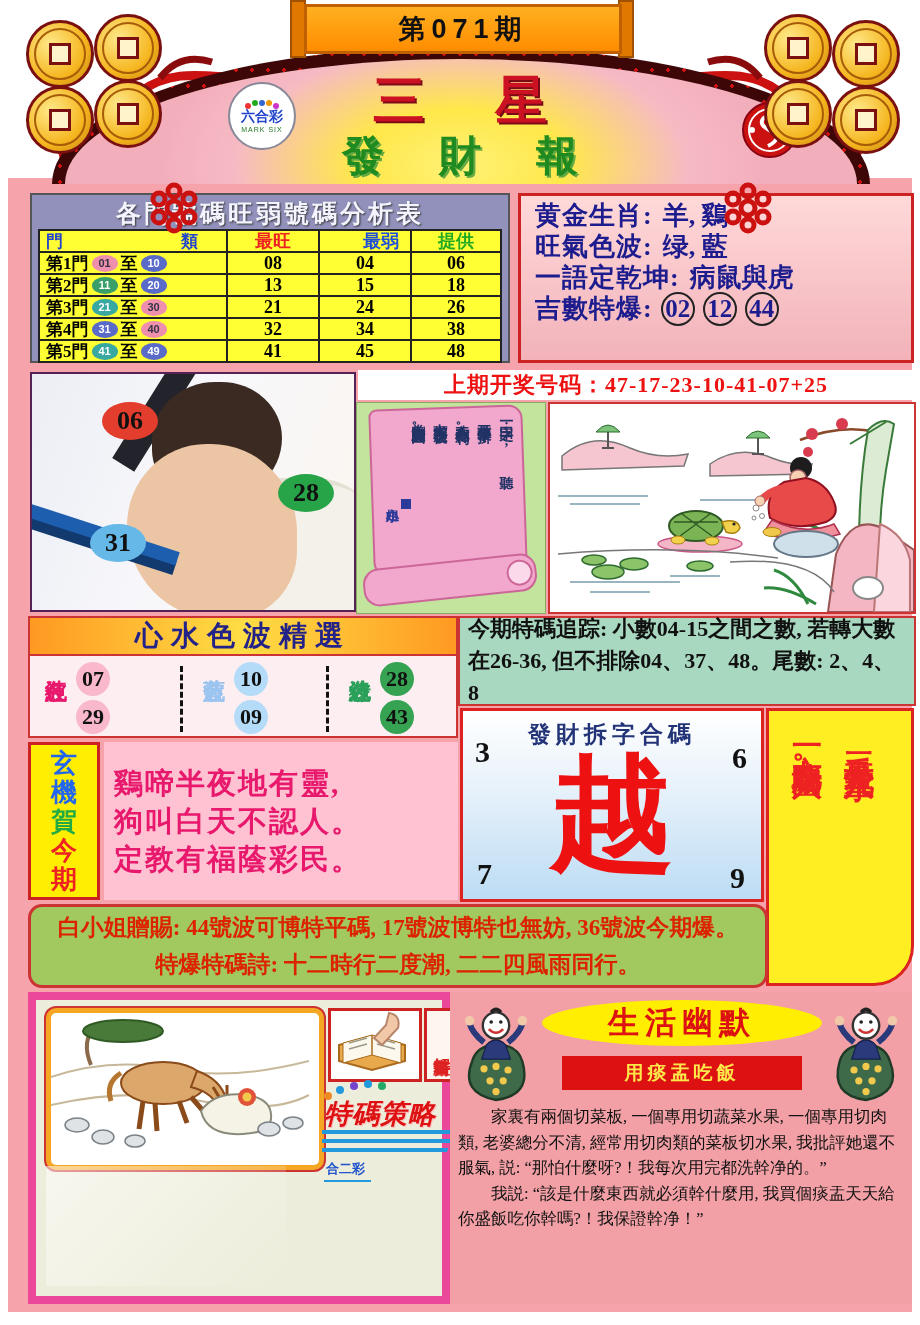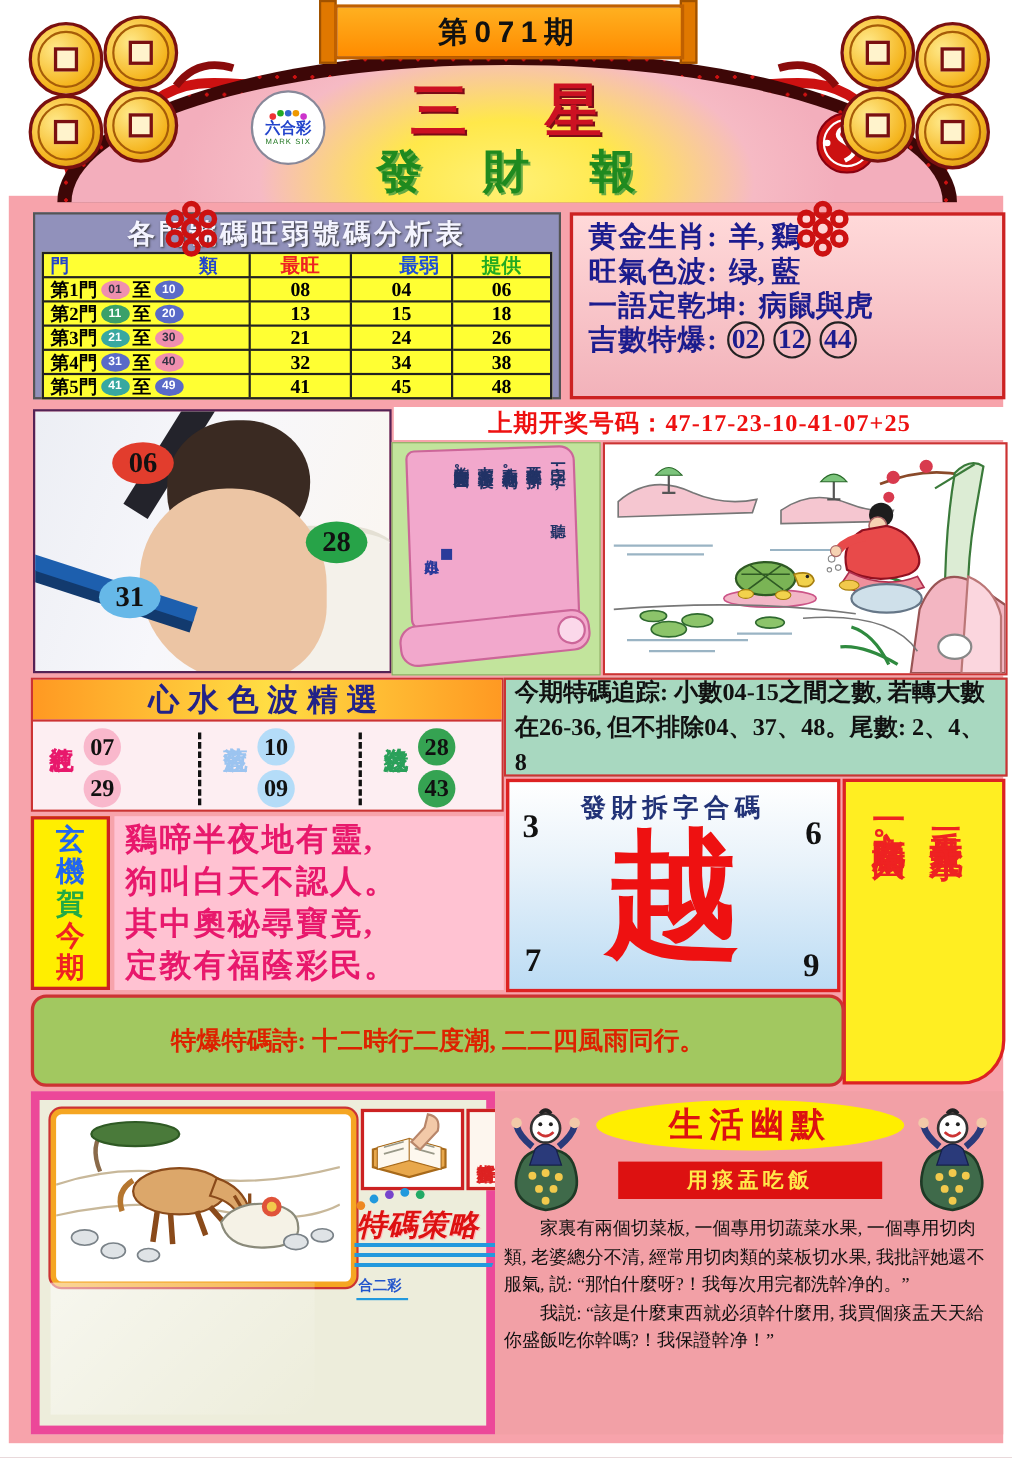--- a/index.html
+++ b/index.html
@@ -460,39 +460,39 @@
     <div id="mlabel">
       <span class="c-blue">玄</span>
       <span class="c-blue">機</span>
       <span class="c-green">賀</span>
       <span class="c-red">今</span>
       <span class="c-red">期</span>
     </div>
     <div id="mpoem">
       <div>鷄啼半夜地有靈,</div>
       <div>狗叫白天不認人。</div>
-      <div>其中奧秘尋寶竟,</div>
       <div>定教有福蔭彩民。</div>
     </div>
 
     <div id="split">
       <div class="ttl">發財拆字合碼</div>
       <div class="big">越</div>
       <span class="cn" style="left:12px;top:24px;">3</span>
       <span class="cn" style="right:14px;top:30px;">6</span>
       <span class="cn" style="left:14px;bottom:8px;">7</span>
       <span class="cn" style="right:16px;bottom:4px;">9</span>
     </div>
 
     <div id="spoem">
       <div>三千裏外九重水,</div>
       <div>一六九賭場入圍。</div>
     </div>
 
     <div id="gift">
+      <div>白小姐贈賜: 44號波可博特平碼, 17號波博特也無妨, 36號波今期爆。</div>
       <div>特爆特碼詩: 十二時行二度潮, 二二四風雨同行。</div>
     </div>
 
     <div id="bleft">
       <div id="horsebox">
         <svg width="258" height="142" viewBox="0 0 258 142">
           <path d="M0,64 Q60,44 120,56 T258,48" stroke="#c8b89a" stroke-width="2" fill="none"></path>
           <path d="M0,92 Q80,74 150,88 T258,82" stroke="#c8b89a" stroke-width="2" fill="none"></path>
           <path d="M40,52 q-10,-24 4,-38" stroke="#8a6a4a" stroke-width="4" fill="none"></path>
           <ellipse cx="72" cy="18" rx="40" ry="11" fill="#4a7a3a" stroke="#2f5a24" stroke-width="2"></ellipse>

